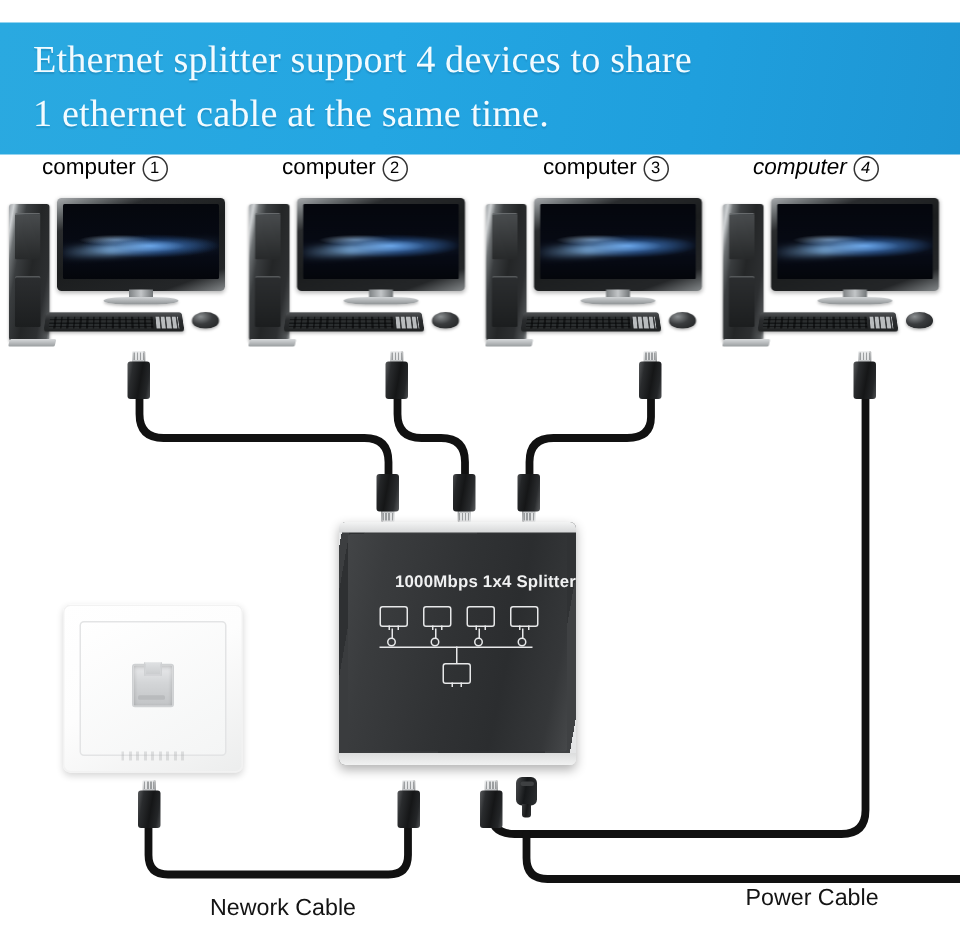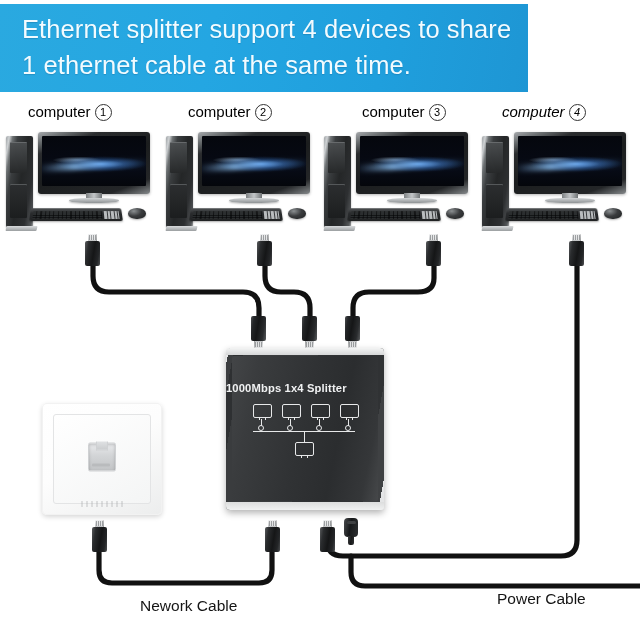--- a/index.html
+++ b/index.html
@@ -4,22 +4,23 @@
 <style>
   html,body{margin:0;padding:0;background:#fff;}
   body{
     width:640px;height:618px;position:relative;overflow:hidden;
     font-family:"Liberation Sans", sans-serif;
     color:#1a1a1a;
   }
 
   
   #banner{
-    position:absolute;left:0;top:4px;width:528px;height:88px;
+    position:absolute;left:0;top:15px;width:640px;height:88px;
     background:linear-gradient(100deg,#2aa9e0 0%,#24a6e2 40%,#1f9fdd 72%,#1e96d4 100%);
+    font-family:Liberation Serif, serif;
   }
   #banner-text{
     position:absolute;left:22px;top:7px;width:610px;
     font-size:25.5px;line-height:36px;color:#f2fbff;
     letter-spacing:0.1px;white-space:pre-line;
     text-shadow:0 1px 1px rgba(0,40,70,.18);
   }
 
   
   .cmp-label{
@@ -176,21 +177,21 @@
     background:linear-gradient(180deg,#dcdddd,#f1f2f2);
     border-radius:0 0 4px 4px;
   }
   #splitter .face{
     position:absolute;left:6px;top:8px;right:6px;bottom:9px;
     background:linear-gradient(102deg,#434547 0%,#3a3c3e 16%,#303234 48%,
       #2b2d2f 70%,#353739 90%,#46484a 100%);
     border-radius:2px;
   }
   #splitter-title{
-    position:absolute;left:0;right:0;top:34px;text-align:left;
+    position:absolute;left:0;right:0;top:34px;text-align:right;
     color:#f0f1f2;font-size:11.2px;font-weight:bold;letter-spacing:.15px;
   }
   
   #tree{position:absolute;left:50%;top:56px;transform:translateX(-50%);
     width:104px;height:54px;}
   .tm{position:absolute;width:17px;height:12px;
     border:1.4px solid #e7e8e9;border-radius:2px;background:transparent;}
   .tm:after{content:"";position:absolute;left:5px;top:12px;width:5px;height:2.6px;
     border-left:1.4px solid #e7e8e9;border-right:1.4px solid #e7e8e9;}
   .tm-stem{position:absolute;width:1.4px;background:#e7e8e9;}

